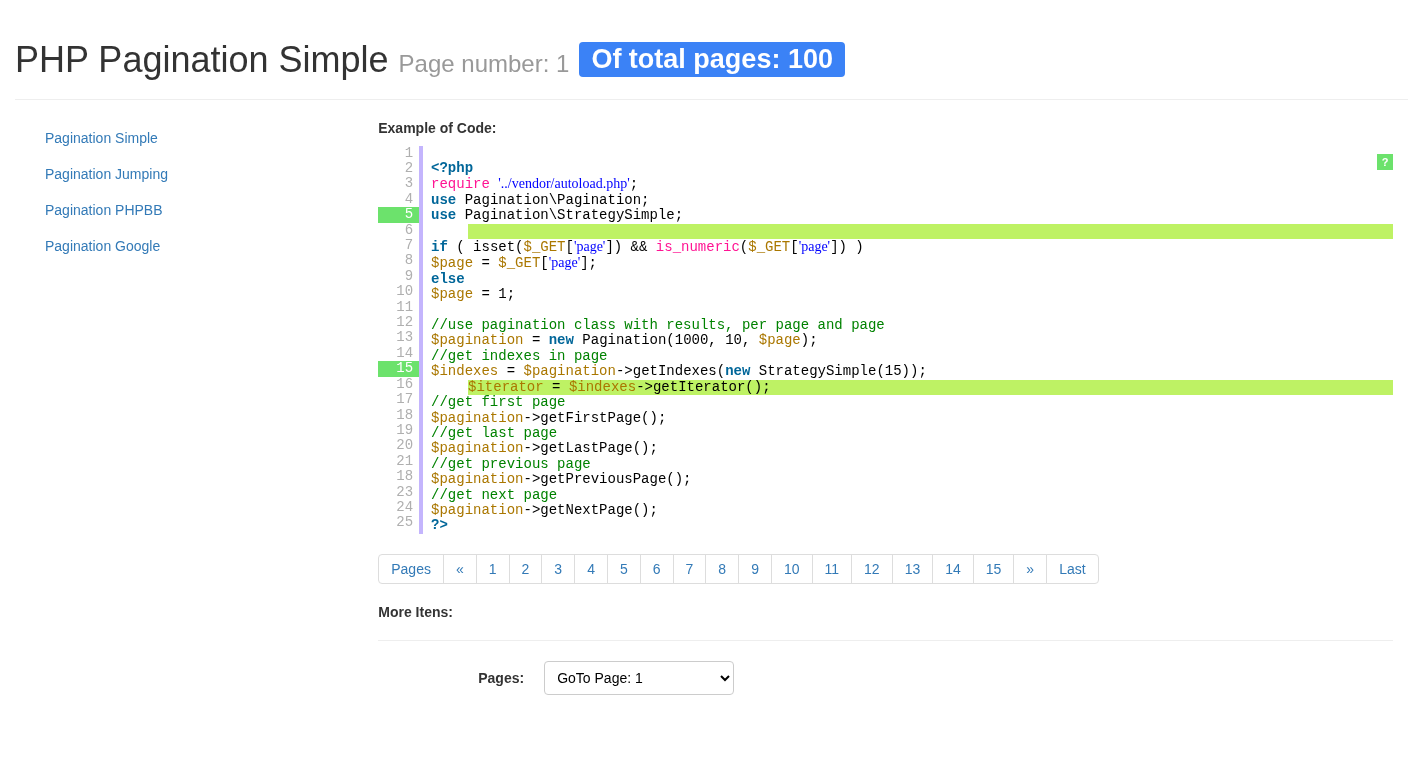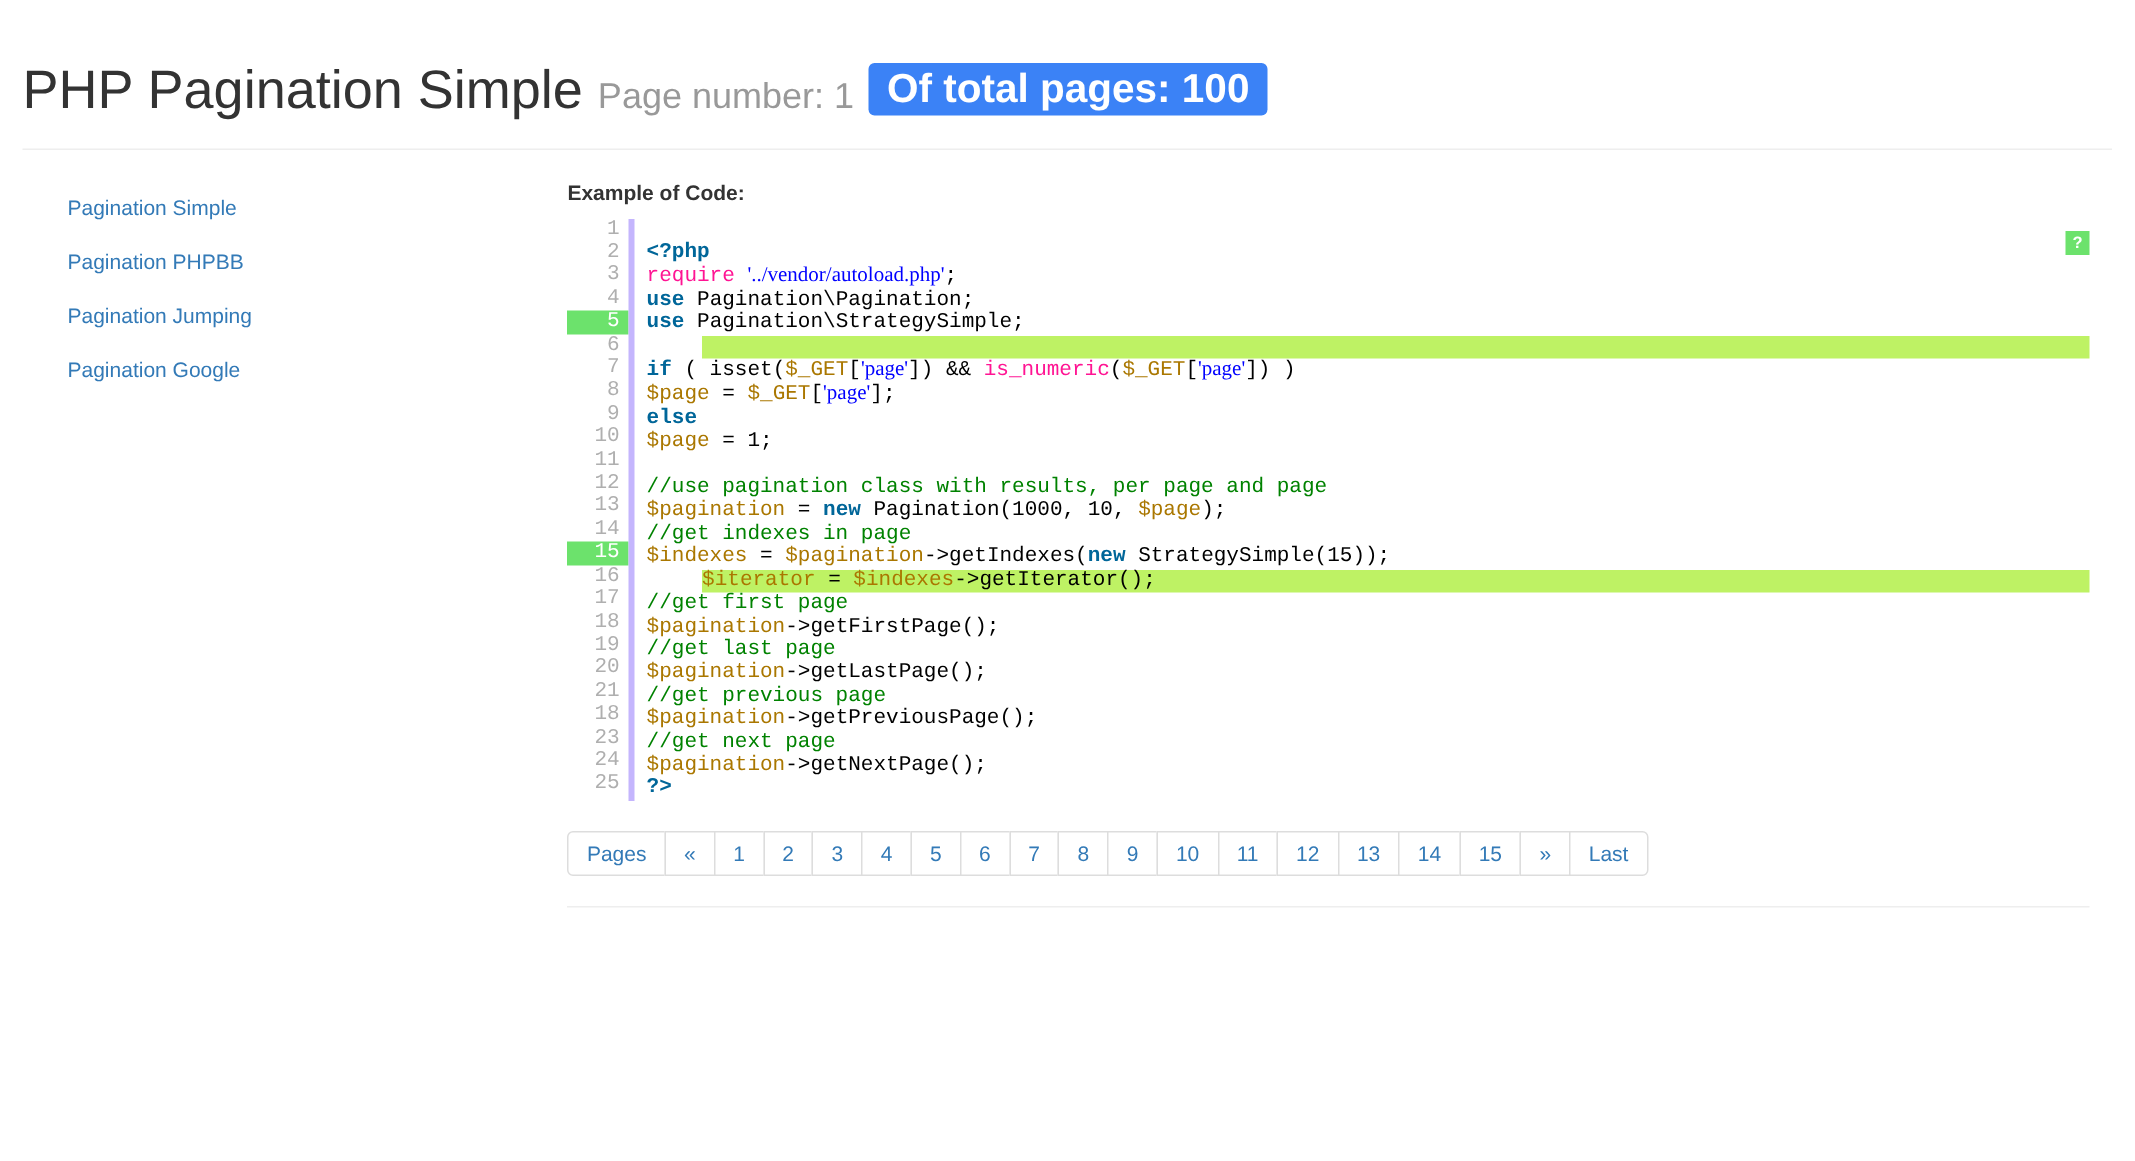--- a/index.html
+++ b/index.html
@@ -52,24 +52,24 @@
   </h1>
 </div>
 
 <div class="row">
   <div class="col3">
     <ul class="nav-stacked" id="nav-list">
         <li>
           <a href="#">Pagination Simple</a>
         </li>
         <li>
-          <a href="#">Pagination PHPBB</a>
+          <a href="#">Pagination Jumping</a>
         </li>
         <li>
-          <a href="#">Pagination Jumping</a>
+          <a href="#">Pagination PHPBB</a>
         </li>
         <li>
           <a href="#">Pagination Google</a>
         </li>
       </ul>
   </div>
 
   <div class="col9">
     <p class="section-title">Example of Code:</p>
 
@@ -160,16 +160,23 @@
           <a href="#">15</a>
         </li>
         <li>
           <a href="#">»</a>
         </li>
         <li>
           <a href="#">Last</a>
         </li>
       </ul>
 
+    <p class="section-title">More Itens:</p>
     <hr>
 
+    <div class="form-h">
+      <label>Pages:</label>
+      <select class="form-control">
+        <option>GoTo Page: 1</option>
+      </select>
+    </div>
   </div>
 </div>
 
 </body></html>

